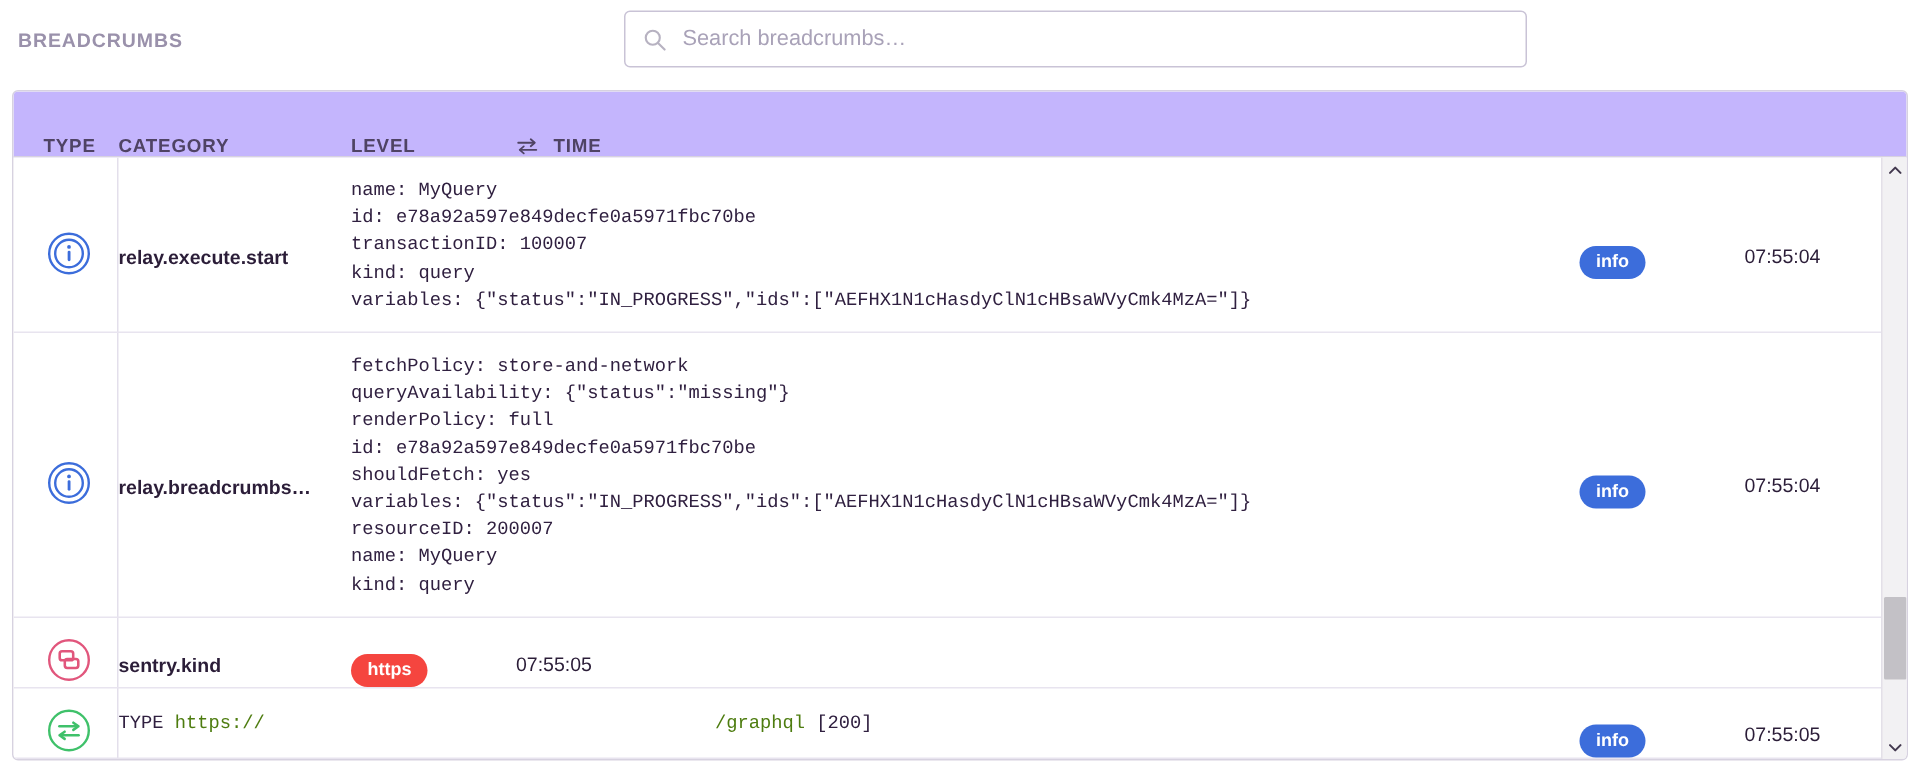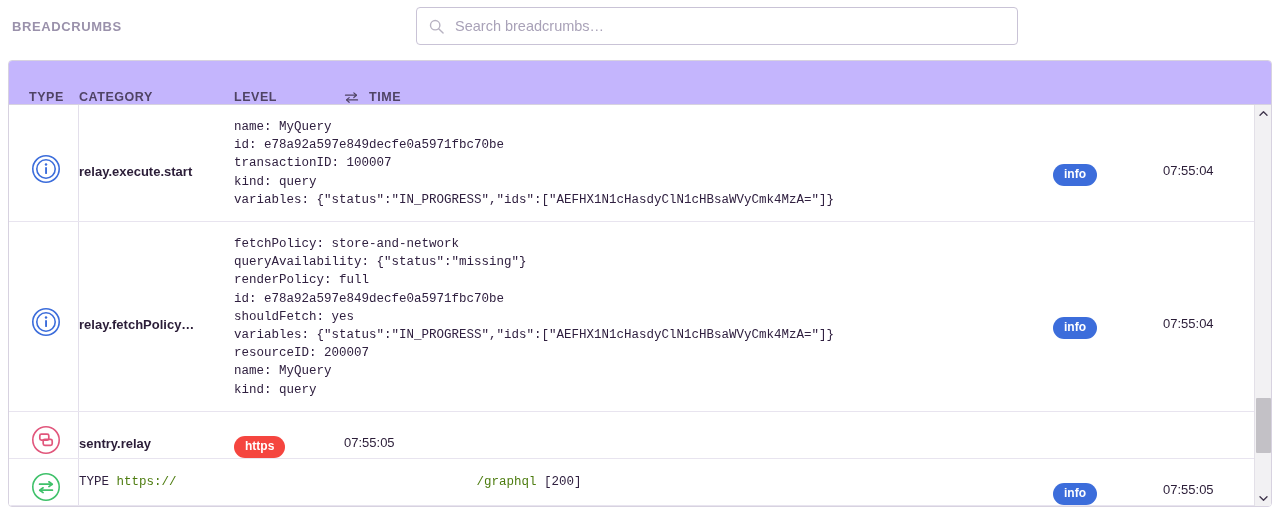--- a/index.html
+++ b/index.html
@@ -188,42 +188,42 @@
           </div>
           <div class="row">
             <div class="c-type">
               <span class="icon-circle"><svg viewBox="0 0 30 30" width="30" height="30">
                   <circle cx="15" cy="15" r="13.2" fill="none" stroke="#3c6ddb" stroke-width="1.6"></circle>
                   <circle cx="15" cy="15" r="9.2" fill="none" stroke="#3c6ddb" stroke-width="1.6"></circle>
                   <circle cx="15" cy="10.6" r="1.25" fill="#3c6ddb"></circle>
                   <rect x="14.1" y="13.1" width="1.9" height="7" rx="0.9" fill="#3c6ddb"></rect>
                 </svg></span>
             </div>
-            <div class="c-category">relay.fetchPolicy…</div>
+            <div class="c-category">relay.breadcrumbs…</div>
             <div class="c-desc">fetchPolicy: store-and-network
 queryAvailability: {"status":"missing"}
 renderPolicy: full
 id: e78a92a597e849decfe0a5971fbc70be
 shouldFetch: yes
 variables: {"status":"IN_PROGRESS","ids":["AEFHX1N1cHasdyClN1cHBsaWVyCmk4MzA="]}
 resourceID: 200007
 name: MyQuery
 kind: query</div>
             <div class="c-level"><span class="badge info">info</span></div>
             <div class="c-time">07:55:04</div>
           </div>
           <div class="row">
             <div class="c-type">
               <span class="icon-circle"><svg viewBox="0 0 30 30" width="30" height="30">
                   <circle cx="15" cy="15" r="13.2" fill="none" stroke="#e1567c" stroke-width="1.6"></circle>
                   <rect x="8.8" y="9.2" width="9" height="6" rx="1.6" fill="none" stroke="#e1567c" stroke-width="1.7"></rect>
                   <rect x="12.2" y="14.3" width="9" height="6" rx="1.6" fill="none" stroke="#e1567c" stroke-width="1.7"></rect>
                 </svg></span>
             </div>
-            <div class="c-category">sentry.relay</div>
+            <div class="c-category">sentry.kind</div>
             <div class="c-level"><span class="badge error">https</span></div>
             <div class="c-time">07:55:05</div>
           </div>
           <div class="row">
             <div class="c-type">
               <span class="icon-circle"><svg viewBox="0 0 30 30" width="30" height="30">
                   <circle cx="15" cy="15" r="13.2" fill="none" stroke="#3fc16a" stroke-width="1.6"></circle>
                   <path d="M8.6 12.2 H20.3" fill="none" stroke="#3fc16a" stroke-width="1.7" stroke-linecap="round"></path>
                   <path d="M17.9 9.8 L21.3 12.2 L17.9 14.6" fill="none" stroke="#3fc16a" stroke-width="1.7" stroke-linecap="round" stroke-linejoin="round"></path>
                   <path d="M21.4 18.2 H9.7" fill="none" stroke="#3fc16a" stroke-width="1.7" stroke-linecap="round"></path>

